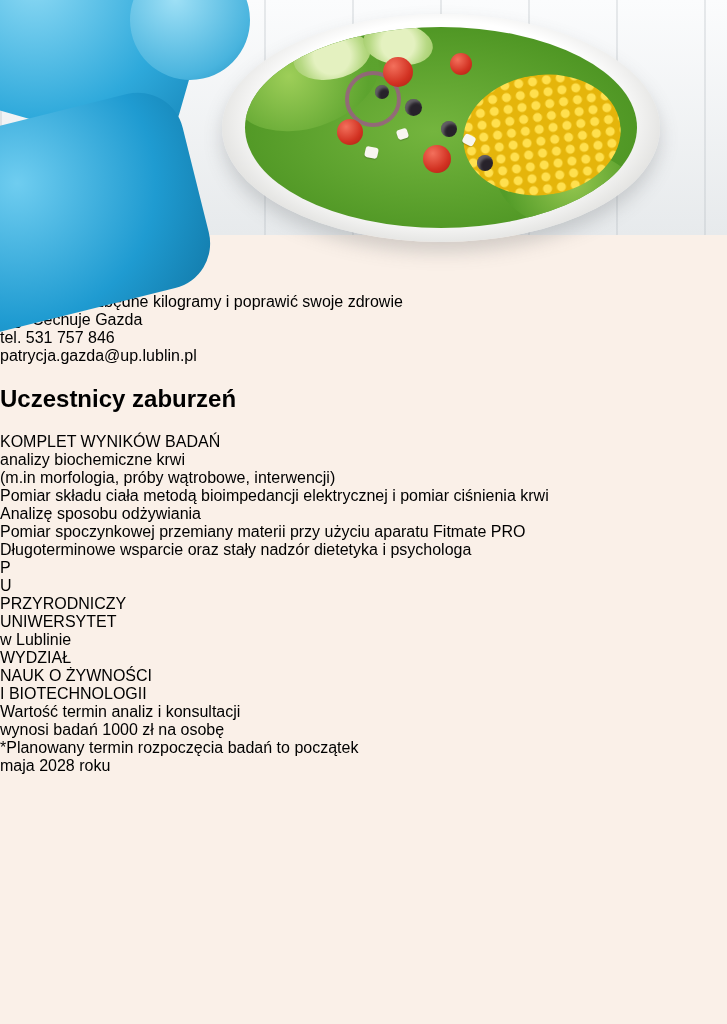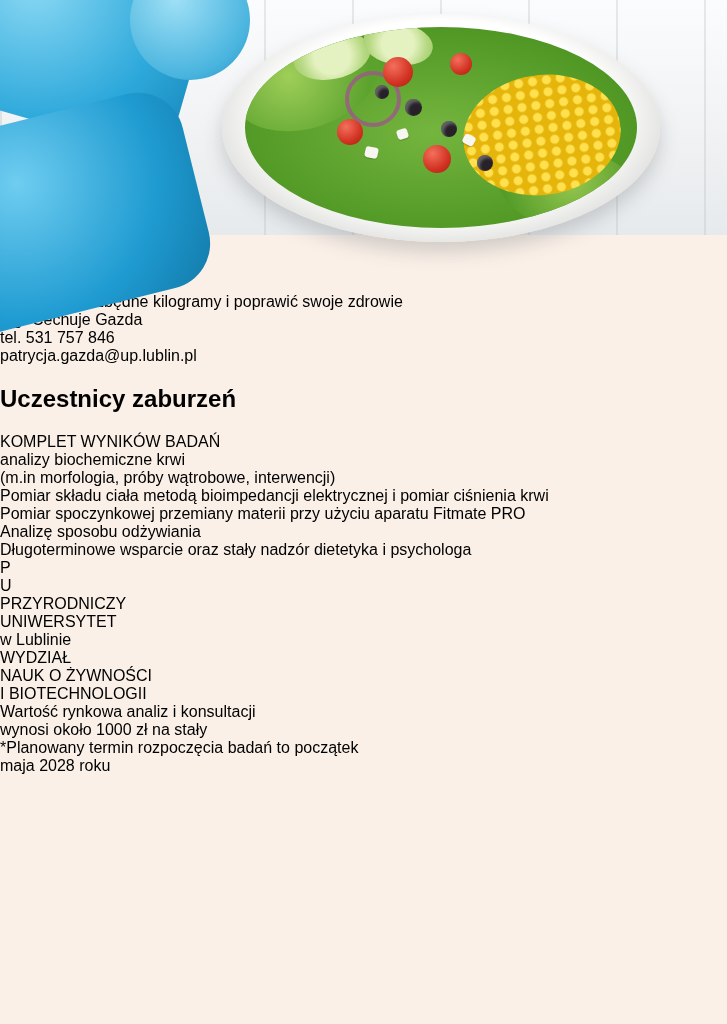--- a/index.html
+++ b/index.html
@@ -291,36 +291,36 @@
     </div>
 
     <div class="r-item">
       <div class="r-img img-analyzer">
           <div class="s1"></div>
           <div class="s2"></div>
         </div>
       <div class="r-text">Pomiar składu ciała metodą bioimpedancji elektrycznej i pomiar ciśnienia krwi</div>
     </div>
 
+    <div class="r-item center">
+      <div class="r-img img-diet">
+          <div class="s2"></div>
+          <div class="s3"></div>
+          <div class="s1"></div>
+        </div>
+      <div class="r-text">Analizę sposobu odżywiania</div>
+    </div>
+
     <div class="r-item">
       <div class="r-img img-fitmate">
           <div class="s1"></div>
           <div class="s2"></div>
           <div class="s3"></div>
         </div>
       <div class="r-text">Pomiar spoczynkowej przemiany materii przy użyciu aparatu Fitmate PRO</div>
-    </div>
-
-    <div class="r-item center">
-      <div class="r-img img-diet">
-          <div class="s2"></div>
-          <div class="s3"></div>
-          <div class="s1"></div>
-        </div>
-      <div class="r-text">Analizę sposobu odżywiania</div>
     </div>
 
     <div class="r-item">
       <div class="r-img img-support">
           <div class="s1"></div>
           <div class="s3"></div>
           <div class="s2"></div>
         </div>
       <div class="r-text">Długoterminowe wsparcie oraz stały nadzór dietetyka  i psychologa</div>
     </div>
@@ -342,21 +342,21 @@
     <div class="logo-divider"></div>
     <div class="fac-emblem"></div>
     <div class="fac-text">
       <div class="fl">WYDZIAŁ</div>
       <div class="fl">NAUK O ŻYWNOŚCI</div>
       <div class="fl">I BIOTECHNOLOGII</div>
     </div>
   </div>
 
   <div class="value-text">
-    <div>Wartość rynkowa analiz i konsultacji</div>
-    <div>wynosi około 1000 zł na stały</div>
+    <div>Wartość termin analiz i konsultacji</div>
+    <div>wynosi badań 1000 zł na osobę</div>
   </div>
   <div class="footnote">
     <div>*Planowany termin rozpoczęcia badań to początek</div>
     <div>maja 2028 roku</div>
   </div>
 
 </div>
 
 </body></html>

